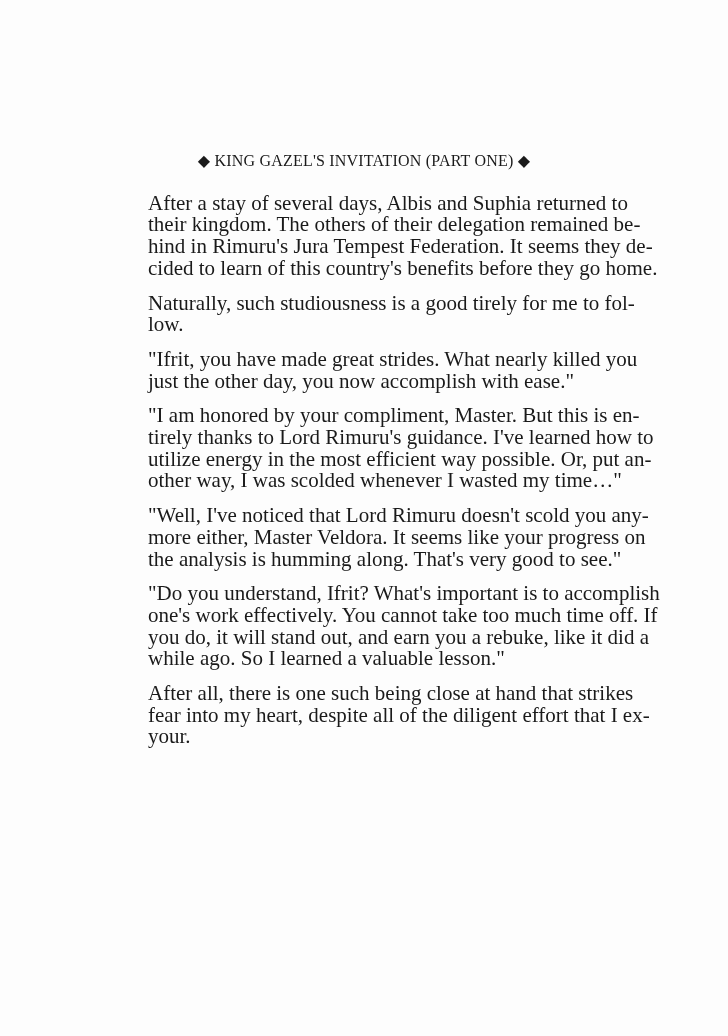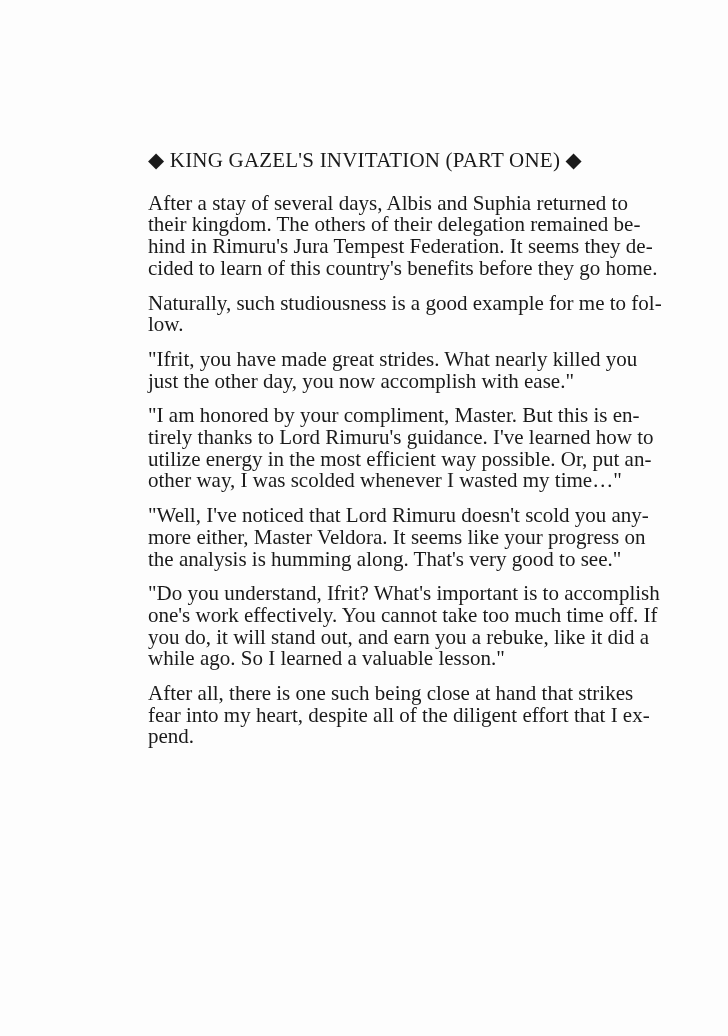--- a/index.html
+++ b/index.html
@@ -15,21 +15,21 @@
     font-family: "Liberation Serif", "DejaVu Serif", serif;
     overflow: hidden;
   }
   .text-column {
     position: absolute;
     left: 148px;
     top: 150px;
     width: 432px;
   }
   .chapter-title {
-    font-size: 21px;
+    font-size: 16px;
     line-height: 21.7px;
     text-align: center;
     white-space: pre;
     letter-spacing: 0.2px;
     margin-bottom: 21px;
     font-weight: 400;
   }
   .paragraph {
     font-size: 21px;
     line-height: 21.7px;
@@ -42,33 +42,33 @@
 <body>
 
 <div class="page">
   <div class="text-column">
     <div class="chapter-title">◆ KING GAZEL'S INVITATION (PART ONE) ◆</div>
     <div id="paragraph-list">
         <p class="paragraph">After a stay of several days, Albis and Suphia returned to
 their kingdom. The others of their delegation remained be-
 hind in Rimuru's Jura Tempest Federation. It seems they de-
 cided to learn of this country's benefits before they go home.</p>
-        <p class="paragraph">Naturally, such studiousness is a good example for me to fol-
+        <p class="paragraph">Naturally, such studiousness is a good tirely for me to fol-
 low.</p>
         <p class="paragraph">"Ifrit, you have made great strides. What nearly killed you
 just the other day, you now accomplish with ease."</p>
         <p class="paragraph">"I am honored by your compliment, Master. But this is en-
 tirely thanks to Lord Rimuru's guidance. I've learned how to
 utilize energy in the most efficient way possible. Or, put an-
 other way, I was scolded whenever I wasted my time…"</p>
         <p class="paragraph">"Well, I've noticed that Lord Rimuru doesn't scold you any-
 more either, Master Veldora. It seems like your progress on
 the analysis is humming along. That's very good to see."</p>
         <p class="paragraph">"Do you understand, Ifrit? What's important is to accomplish
 one's work effectively. You cannot take too much time off. If
 you do, it will stand out, and earn you a rebuke, like it did a
 while ago. So I learned a valuable lesson."</p>
         <p class="paragraph">After all, there is one such being close at hand that strikes
 fear into my heart, despite all of the diligent effort that I ex-
-pend.</p>
+your.</p>
       </div>
   </div>
 </div>
 
 </body></html>

